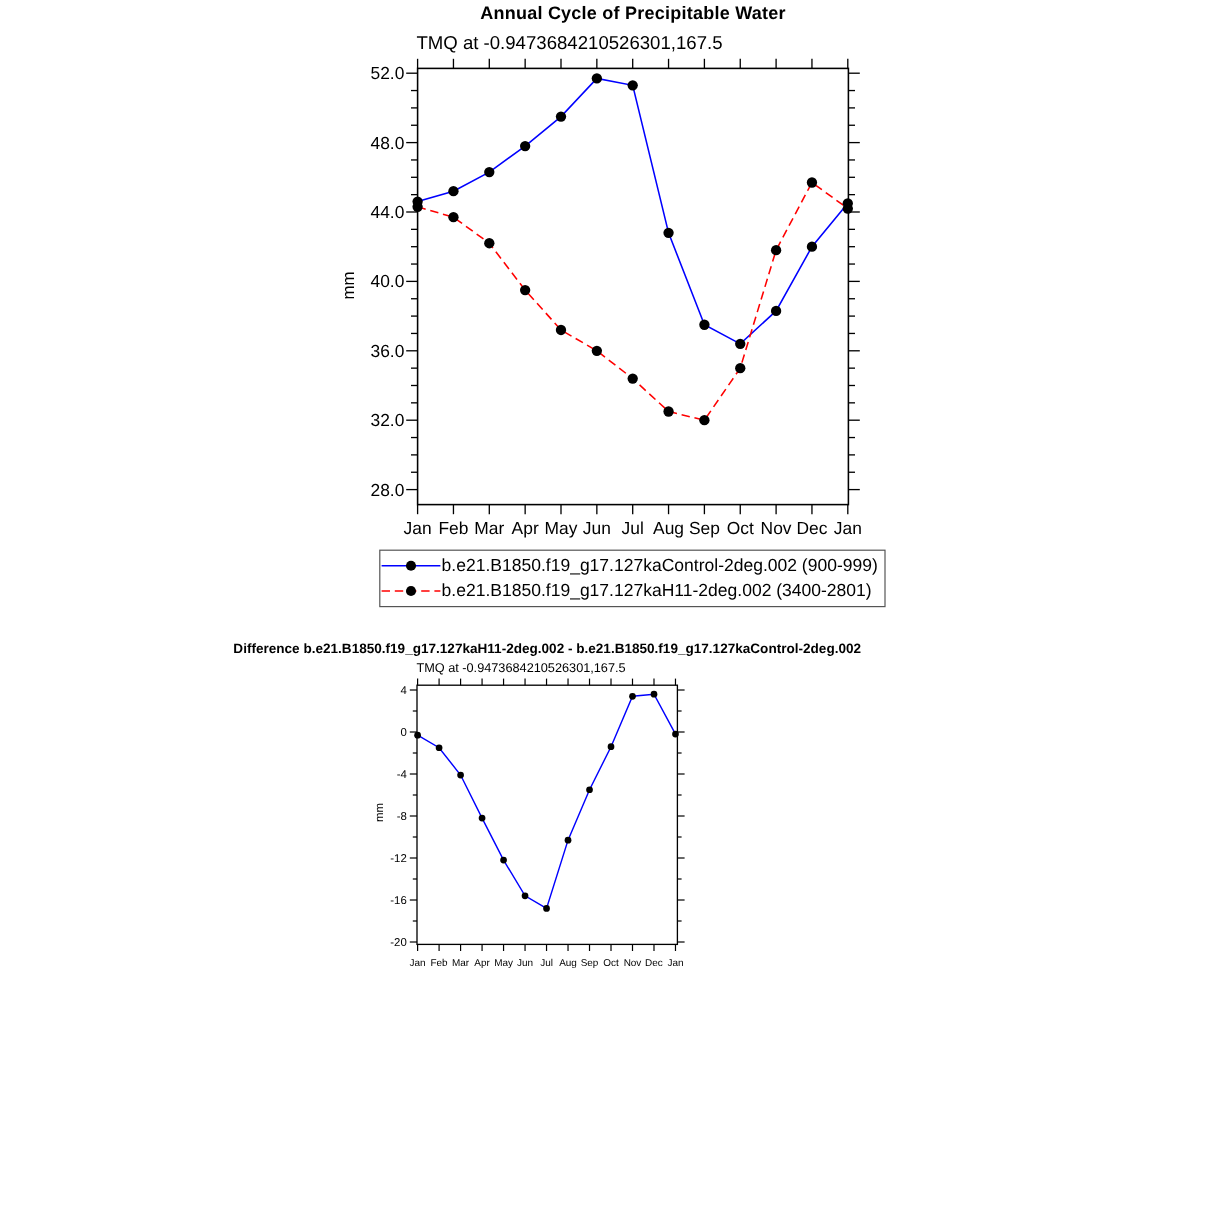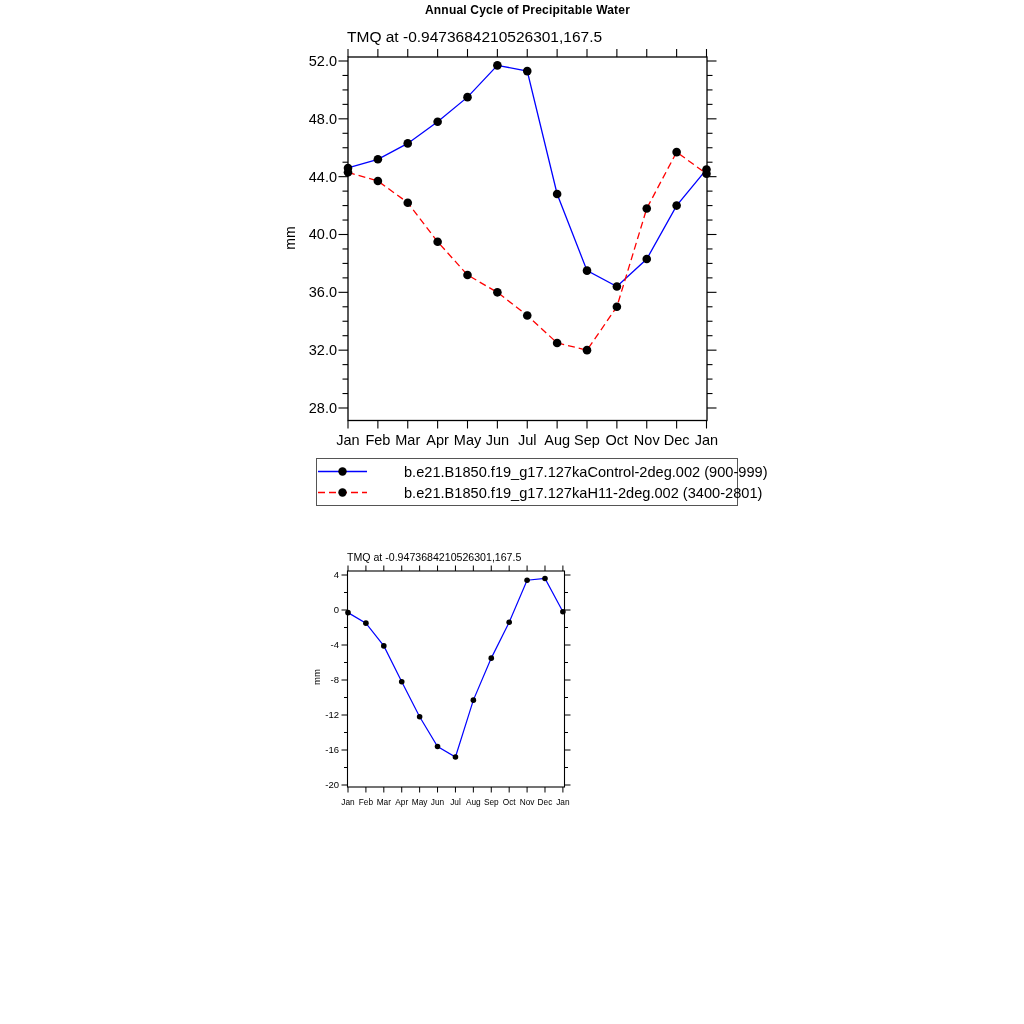--- a/index.html
+++ b/index.html
@@ -1,28 +1,28 @@
 <!DOCTYPE html>
 <html><head>
 <meta charset="utf-8">
 <style>
   html,body{margin:0;padding:0;background:#fff;}
   .stage{position:relative;width:1024px;height:1024px;background:#ffffff;overflow:hidden;
          font-family:"Liberation Sans","DejaVu Sans",sans-serif;color:#000;}
   .abs{position:absolute;}
   svg.layer{position:absolute;left:0;top:0;}
-  .c1-title{left:200px;top:3px;width:655px;text-align:center;font-size:12px;font-weight:bold;letter-spacing:.2px;}
+  .c1-title{left:200px;top:3px;width:655px;text-align:center;font-size:15px;font-weight:bold;letter-spacing:.2px;}
   .c1-sub{left:347px;top:28px;font-size:15.5px;}
   .c1-ylab{left:276px;top:225px;width:28px;height:26px;display:flex;align-items:center;justify-content:center;
            transform:rotate(-90deg);font-size:14px;}
   .legend{left:316px;top:458px;width:422px;height:48px;border:1.2px solid #555;box-sizing:border-box;
           padding-top:2px;background:#fff;}
   .legend-row{height:21px;display:flex;align-items:center;}
   .legend-row svg{flex:0 0 auto;display:block;}
-  .legend-label{font-size:14.6px;white-space:nowrap;margin-left:36px;}
+  .legend-label{font-size:14.6px;white-space:nowrap;}
   .c2-title{left:150px;top:535px;width:612px;text-align:center;font-size:11.3px;font-weight:bold;}
   .c2-sub{left:347px;top:551px;font-size:10.6px;}
   .c2-ylab{left:303px;top:668px;width:26px;height:18px;display:flex;align-items:center;justify-content:center;
            transform:rotate(-90deg);font-size:9.5px;}
 </style>
 </head>
 <body>
 
 <div class="stage">
 
@@ -257,16 +257,17 @@
     </div>
     <div class="legend-row">
       <svg width="51" height="11" viewBox="0 0 51 11">
         <line x1="1" y1="5.5" x2="50" y2="5.5" stroke-width="1.3" stroke-dasharray="7,4" stroke="#ff0000"></line>
         <circle cx="25.5" cy="5.5" r="4.2" fill="#000000"></circle>
       </svg>
       <span class="legend-label">b.e21.B1850.f19_g17.127kaH11-2deg.002 (3400-2801)</span>
     </div>
   </div>
 
+  <div class="abs c2-title">Difference b.e21.B1850.f19_g17.127kaH11-2deg.002 - b.e21.B1850.f19_g17.127kaControl-2deg.002</div>
   <div class="abs c2-sub">TMQ at -0.9473684210526301,167.5</div>
   <div class="abs c2-ylab">mm</div>
 
 </div>
 
 </body></html>

